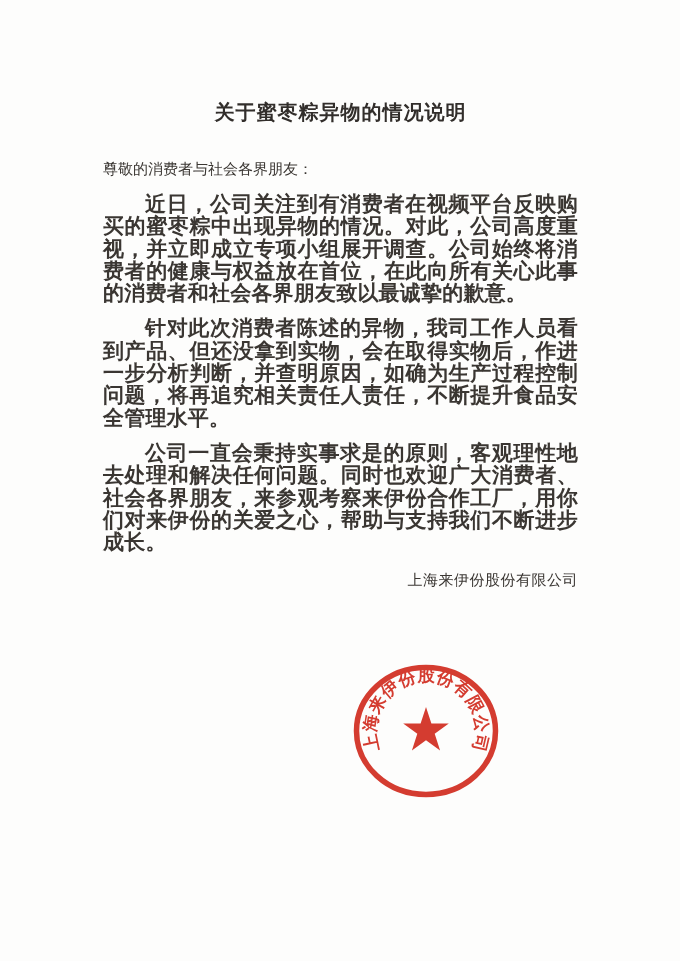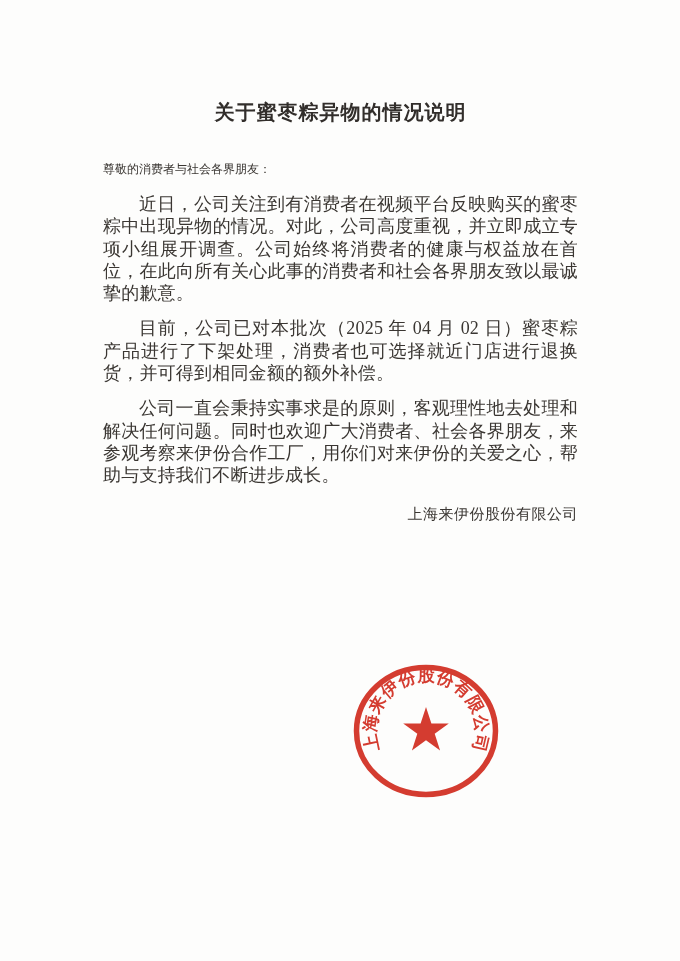--- a/index.html
+++ b/index.html
@@ -20,31 +20,32 @@
   }
   .doc-title {
     font-size: 20px;
     font-weight: bold;
     text-align: center;
     letter-spacing: 1px;
     margin: 0 0 32px 0;
     color: #322e2b;
   }
   .salutation {
-    font-size: 12px;
+    font-size: 15px;
     line-height: 22px;
     margin: 0 0 9px 0;
   }
   .body-text p {
-    font-size: 18px;
+    font-size: 21px;
     line-height: 22.3px;
     text-indent: 2em;
     text-align: justify;
     margin: 13px 0 9px 0;
     letter-spacing: 0.2px;
+    font-weight: bold;
   }
   .signature {
     margin-top: 16px;
     text-align: right;
     font-size: 15px;
     line-height: 22px;
   }
   .signature .company-name { letter-spacing: 0.5px; }
   .signature .sign-date { letter-spacing: 1px; }
   .seal {
@@ -70,21 +71,21 @@
 <body>
 
 <div class="page">
 
   <h1 class="doc-title">关于蜜枣粽异物的情况说明</h1>
 
   <div class="salutation">尊敬的消费者与社会各界朋友：</div>
 
   <div class="body-text">
     <p>近日，公司关注到有消费者在视频平台反映购买的蜜枣粽中出现异物的情况。对此，公司高度重视，并立即成立专项小组展开调查。公司始终将消费者的健康与权益放在首位，在此向所有关心此事的消费者和社会各界朋友致以最诚挚的歉意。</p>
-    <p>目前，公司已对本批次（2025 年 04 月 02 日）蜜枣粽产品进行了下架处理，消费者也可选择就近门店进行退换货，并可得到相同金额的额外补偿。</p>
+    <p>针对此次消费者陈述的异物，我司工作人员看到产品、但还没拿到实物，会在取得实物后，作进一步分析判断，并查明原因，如确为生产过程控制问题，将再追究相关责任人责任，不断提升食品安全管理水平。</p>
     <p>公司一直会秉持实事求是的原则，客观理性地去处理和解决任何问题。同时也欢迎广大消费者、社会各界朋友，来参观考察来伊份合作工厂，用你们对来伊份的关爱之心，帮助与支持我们不断进步成长。</p>
   </div>
 
   <div class="signature">
     <div class="company-name">上海来伊份股份有限公司</div>
   </div>
 
   <div class="seal">
     <svg viewBox="0 0 148 138" xmlns="http://www.w3.org/2000/svg">
       <ellipse cx="74" cy="68" rx="69.5" ry="63.5" fill="none" stroke="#d32b1e" stroke-width="5.5"></ellipse>

